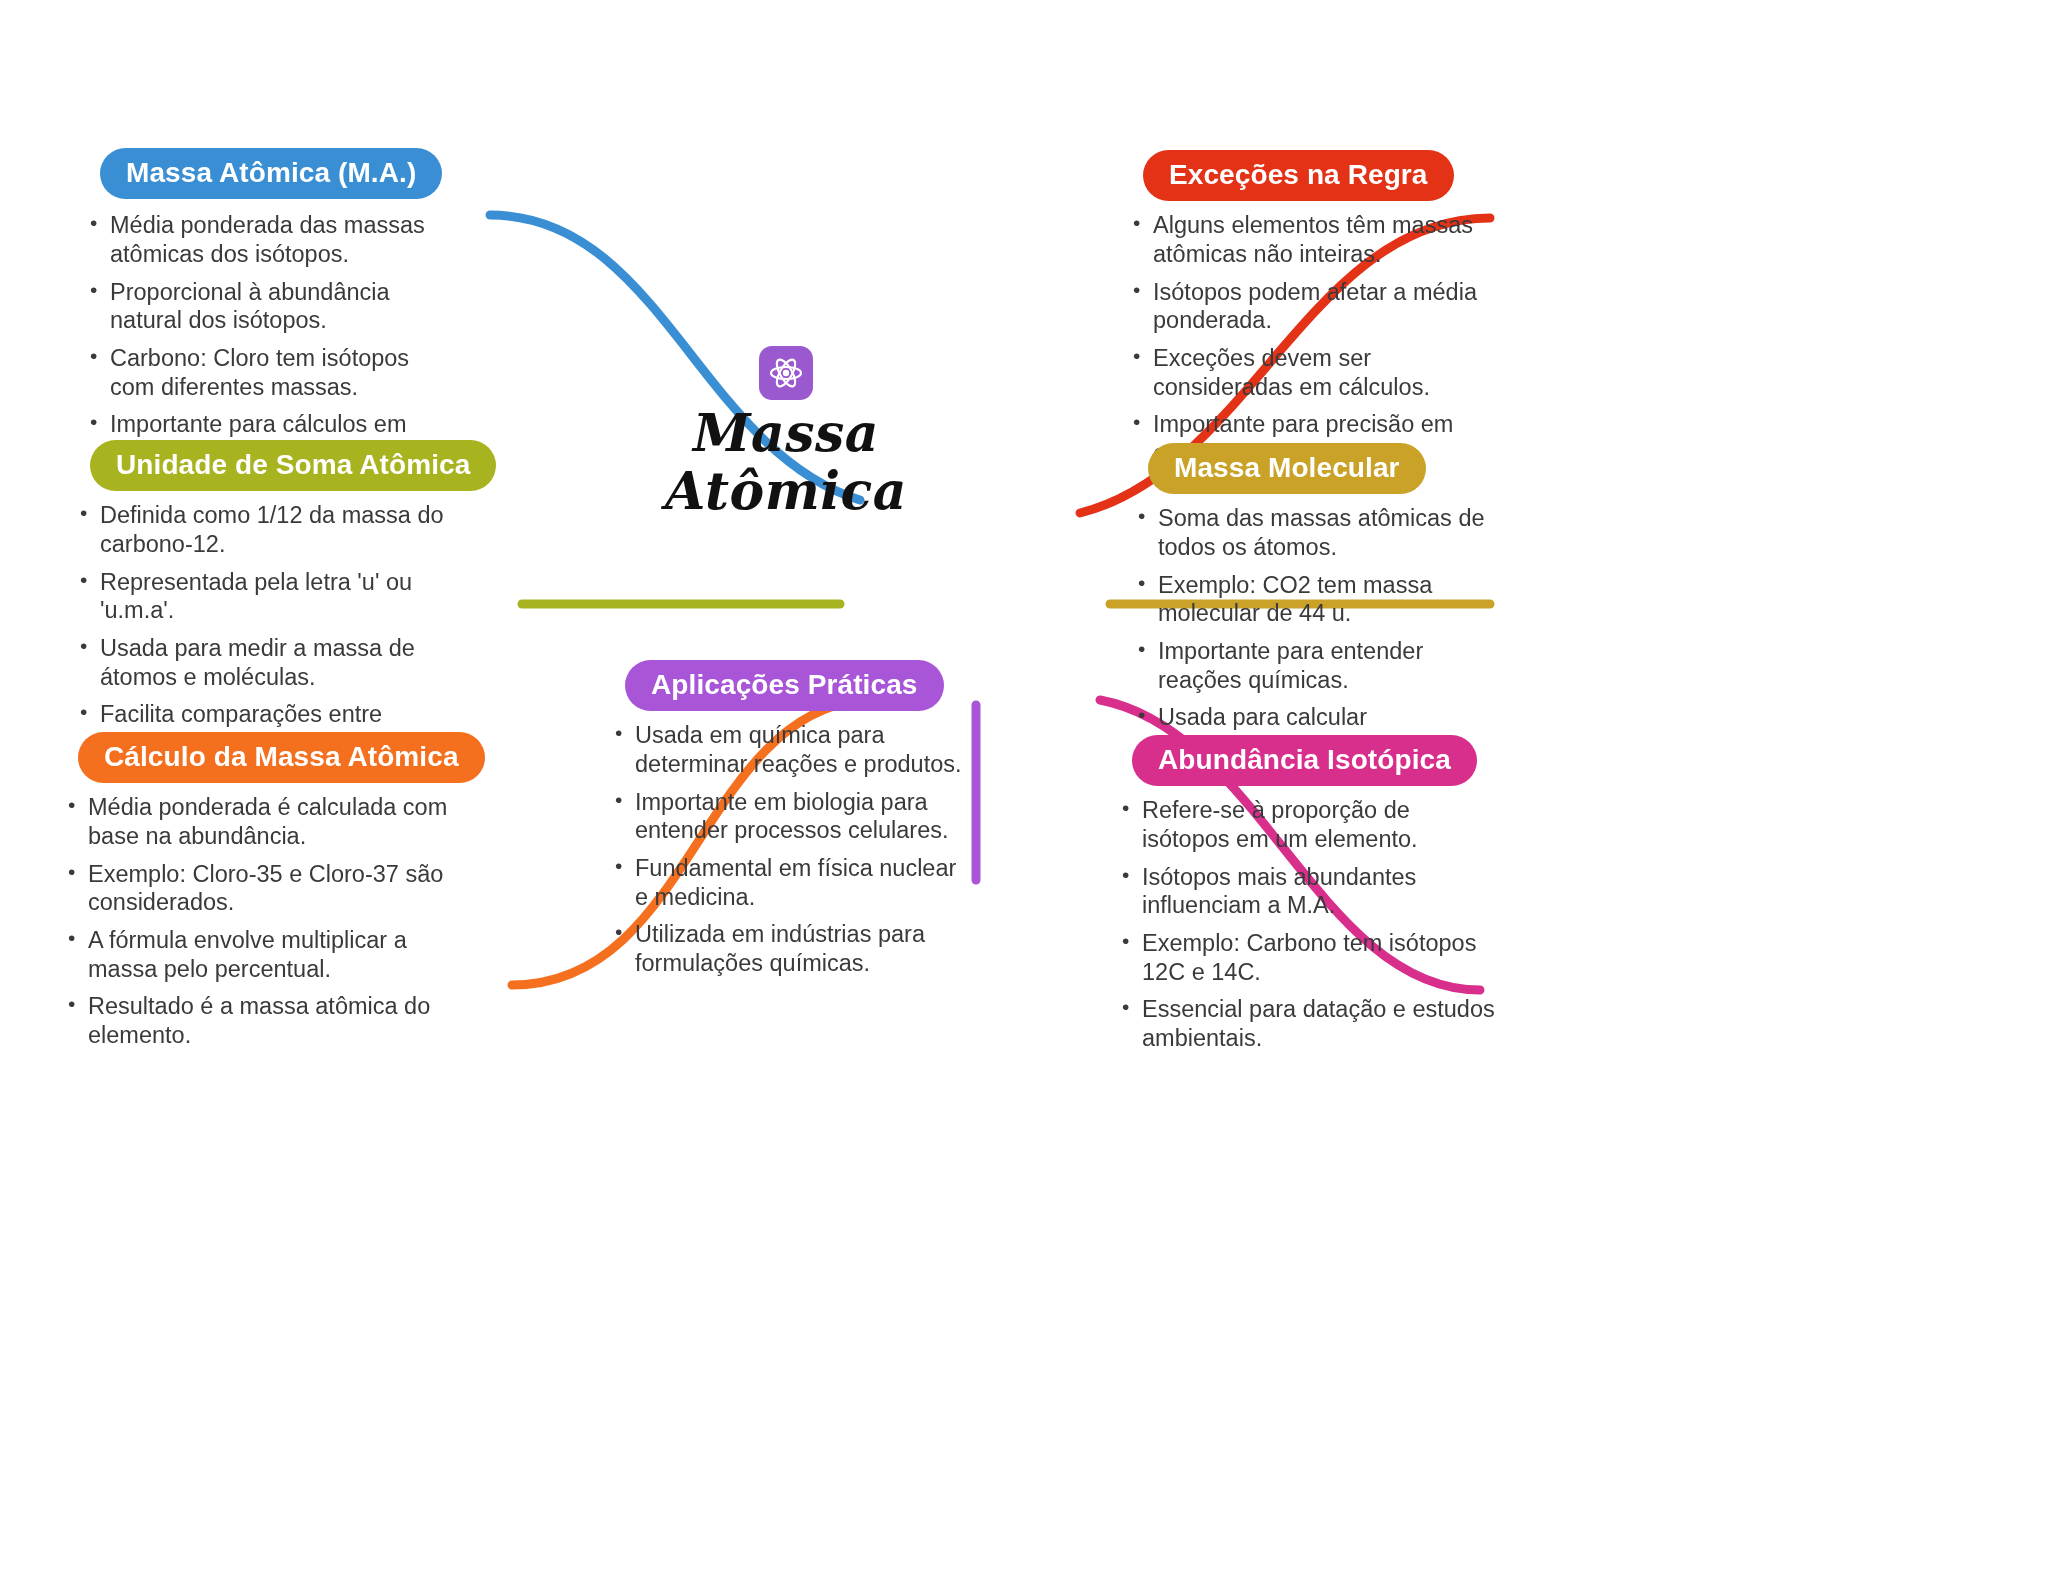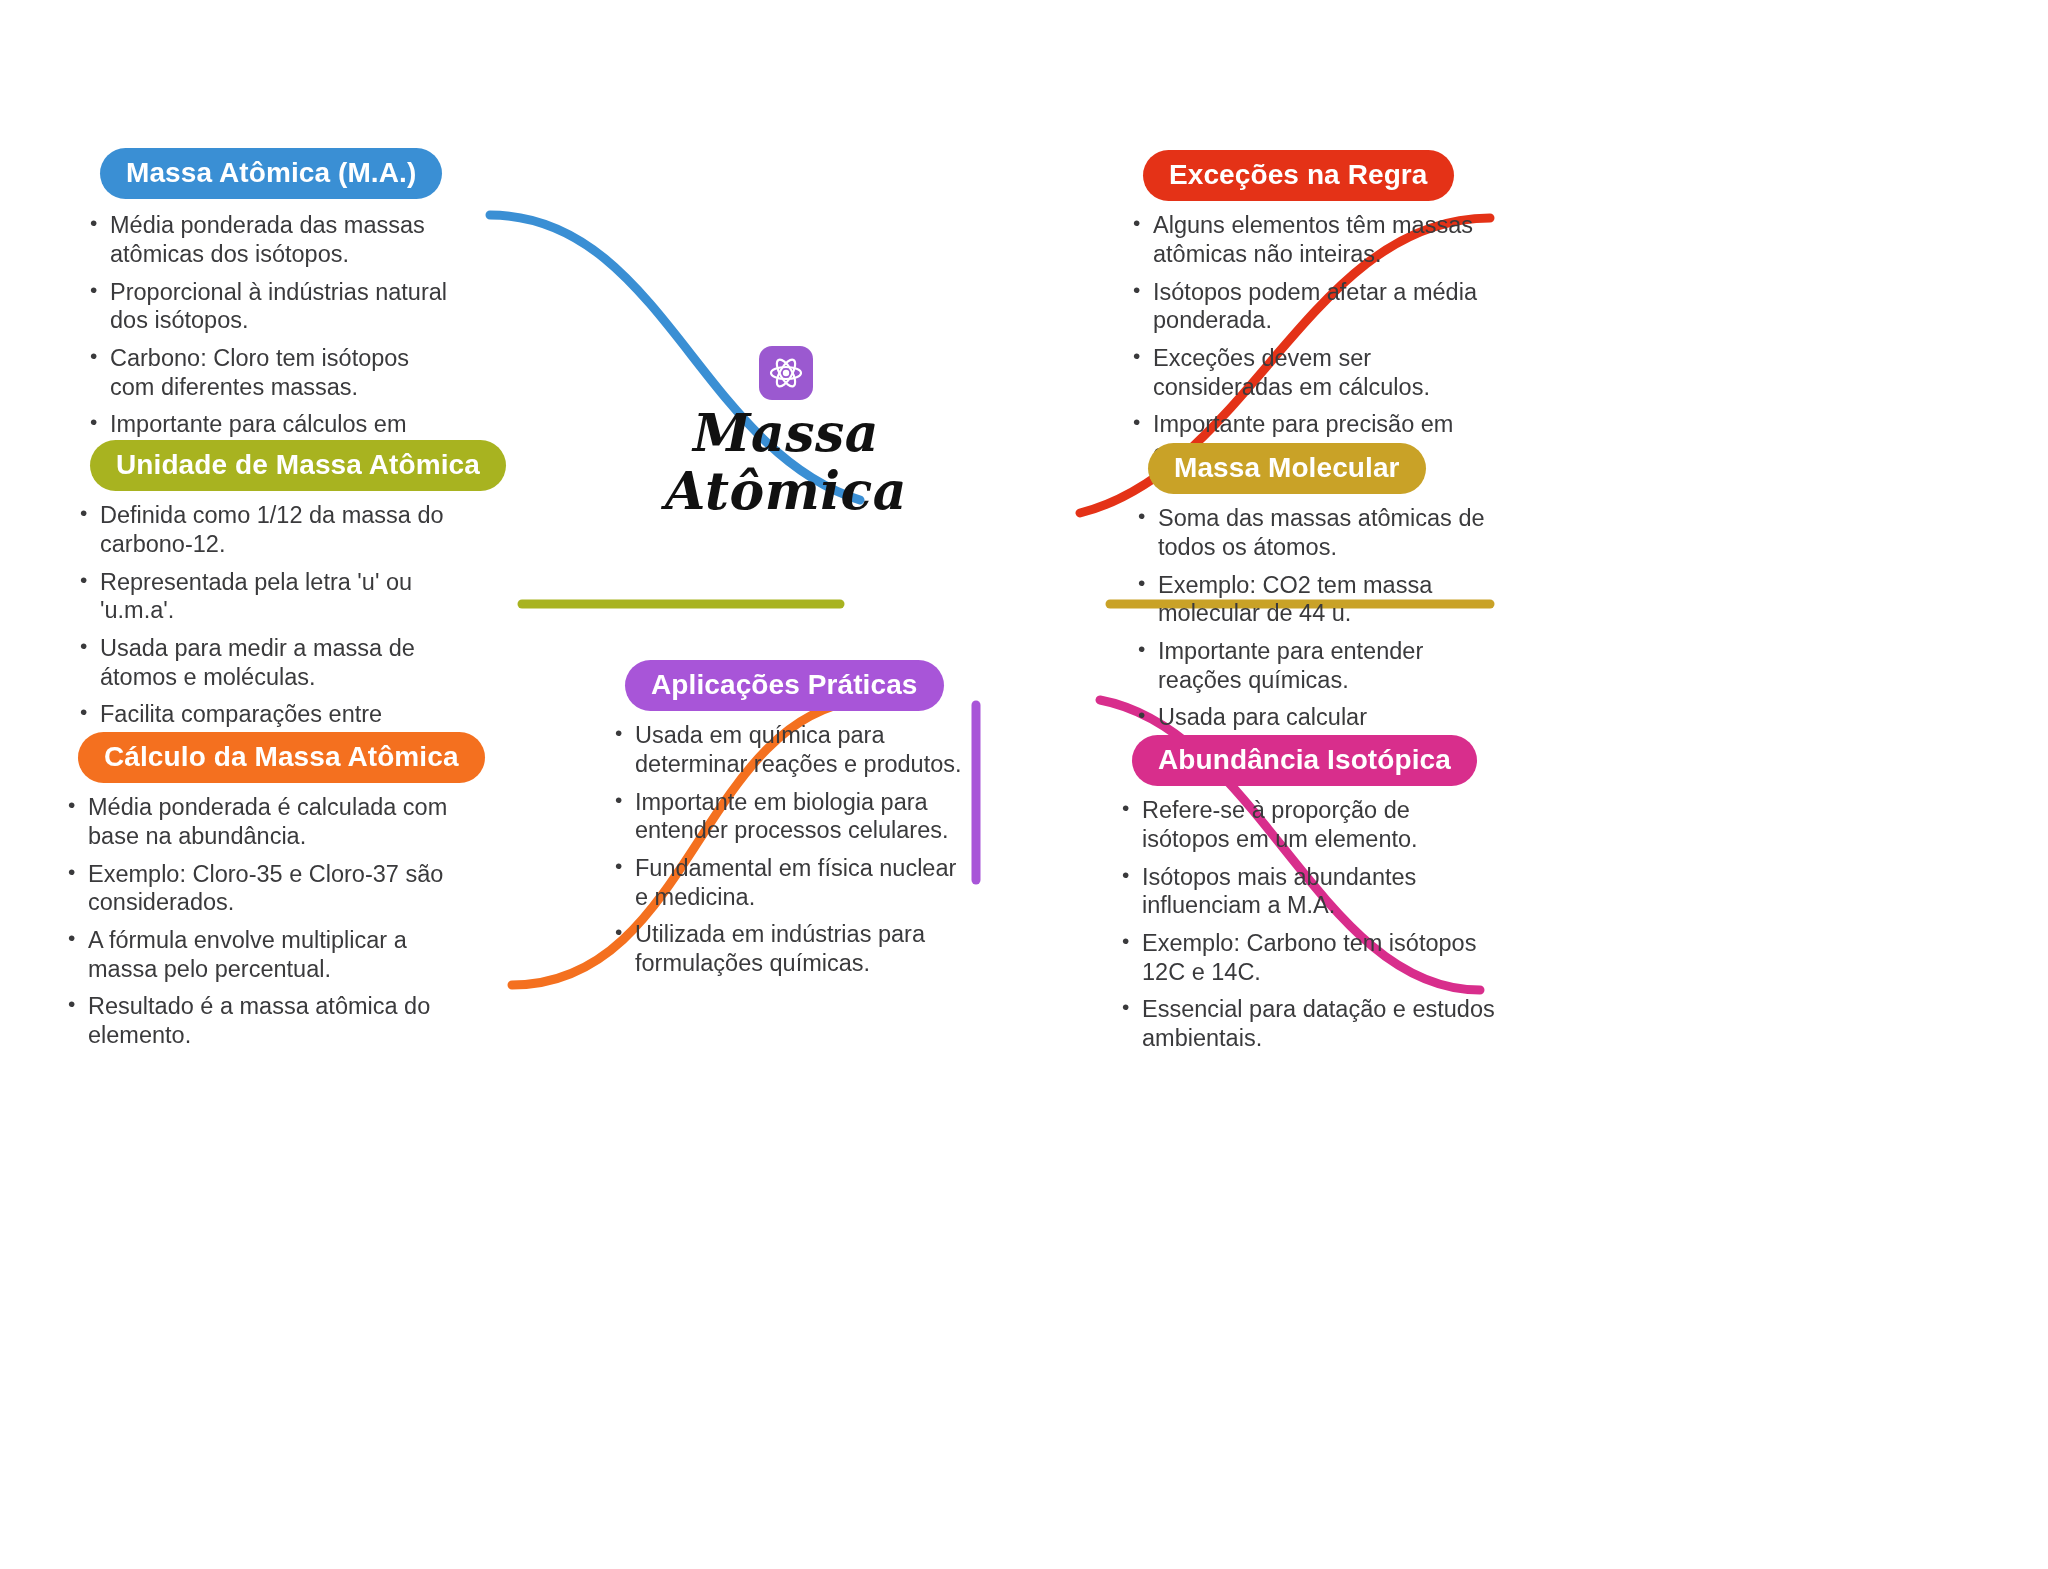--- a/index.html
+++ b/index.html
@@ -169,28 +169,28 @@
       </svg>
     </div>
     <div id="center-title">Massa
 Atômica</div>
   </div>
 
   <div class="branch" id="branch-ma">
     <div class="pill" style="background: rgb(58, 143, 212);">Massa Atômica (M.A.)</div>
     <ul class="bullets">
       <li>Média ponderada das massas atômicas dos isótopos.</li>
-      <li>Proporcional à indústrias natural dos isótopos.</li>
+      <li>Proporcional à abundância natural dos isótopos.</li>
       <li>Carbono: Cloro tem isótopos com diferentes massas.</li>
       <li>Importante para cálculos em química e física.</li>
     </ul>
   </div>
 
   <div class="branch" id="branch-uma">
-    <div class="pill" style="background: rgb(168, 179, 32);">Unidade de Massa Atômica</div>
+    <div class="pill" style="background: rgb(168, 179, 32);">Unidade de Soma Atômica</div>
     <ul class="bullets">
       <li>Definida como 1/12 da massa do carbono-12.</li>
       <li>Representada pela letra 'u' ou 'u.m.a'.</li>
       <li>Usada para medir a massa de átomos e moléculas.</li>
       <li>Facilita comparações entre diferentes elementos químicos.</li>
     </ul>
   </div>
 
   <div class="branch" id="branch-calc">
     <div class="pill" style="background: rgb(244, 112, 31);">Cálculo da Massa Atômica</div>

